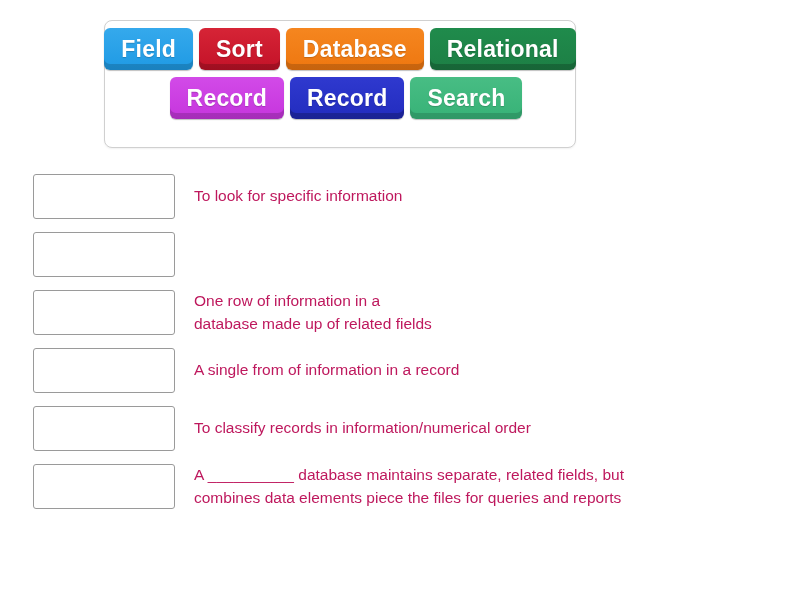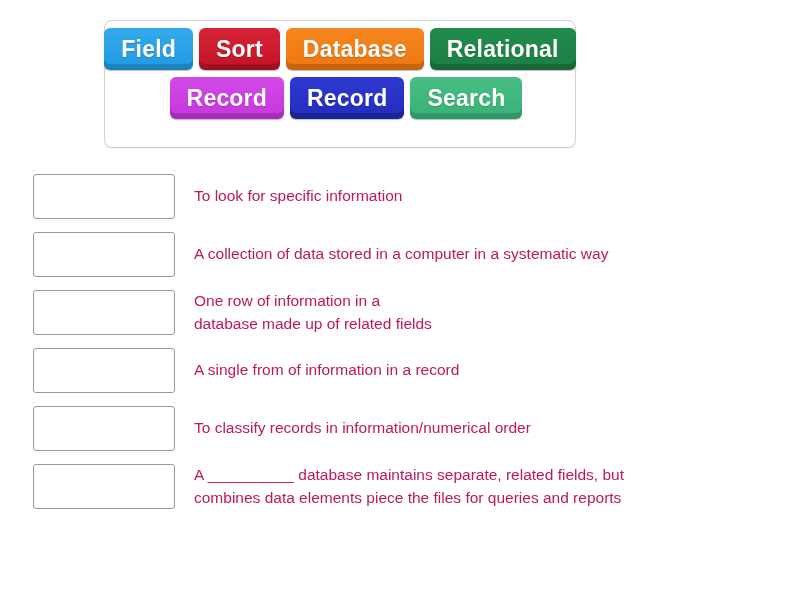--- a/index.html
+++ b/index.html
@@ -134,21 +134,20 @@
 
 <div id="definition-list">
 
   <div class="definition-row">
     <div class="drop-zone"></div>
     <div class="definition-text">To look for specific information</div>
   </div>
 
   <div class="definition-row">
     <div class="drop-zone"></div>
-    <div class="definition-text">A collection of data stored in a computer in a systematic way</div>
   </div>
 
   <div class="definition-row">
     <div class="drop-zone"></div>
     <div class="definition-text">One row of information in a
 database made up of related fields</div>
   </div>
 
 
   <div class="definition-row">

